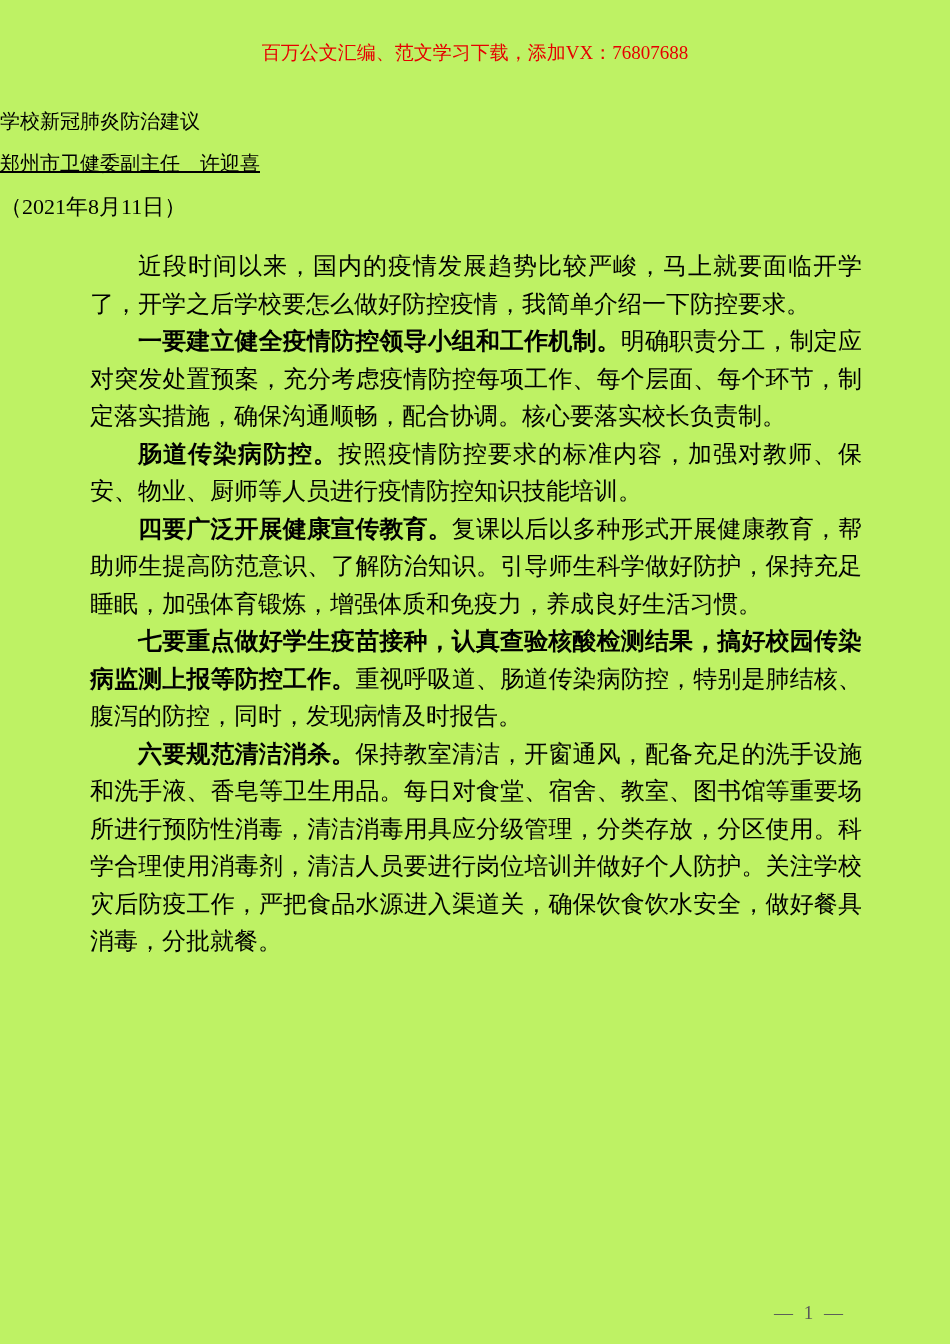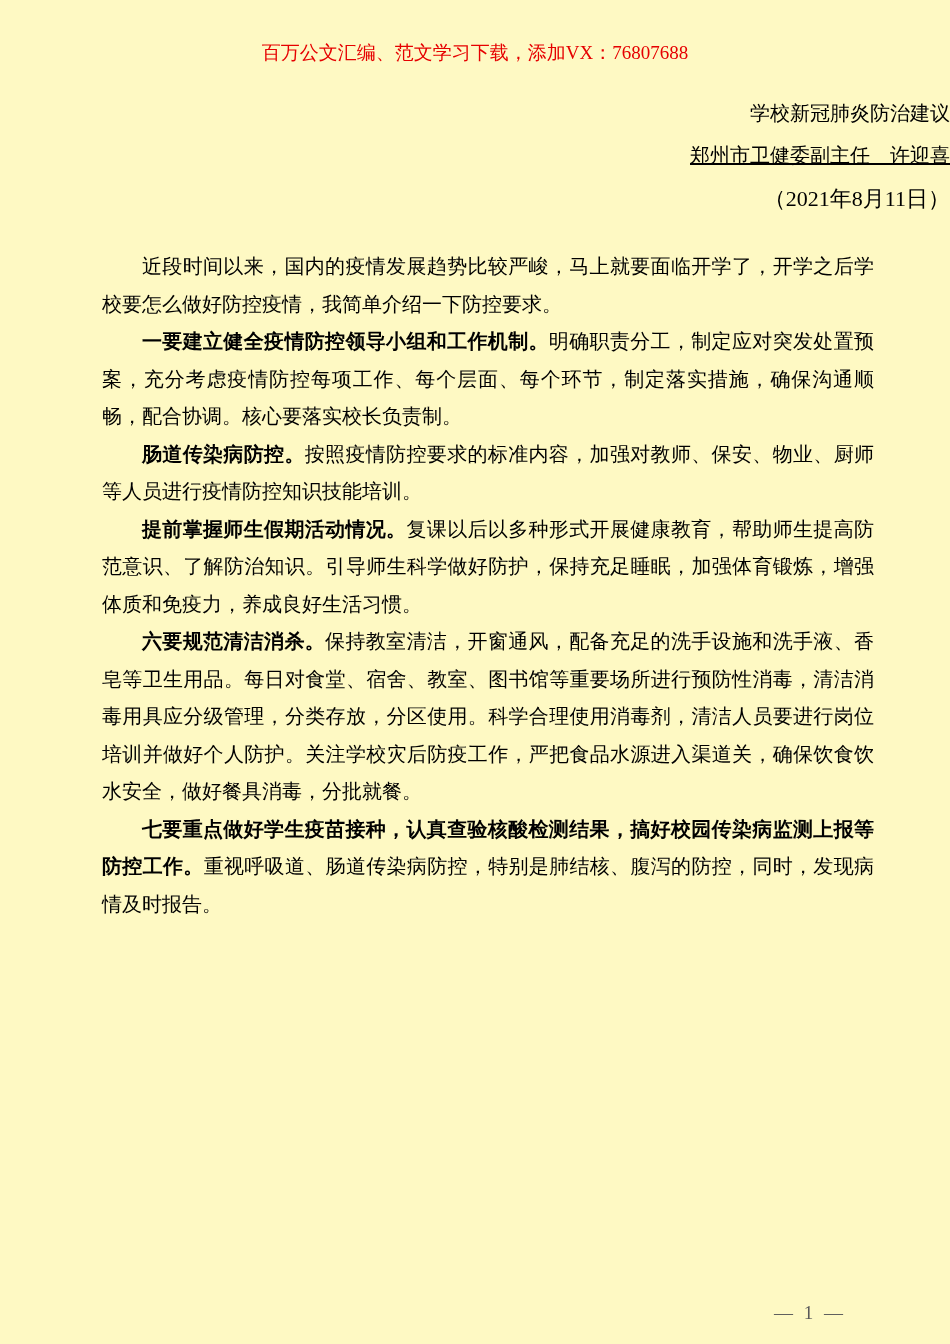--- a/index.html
+++ b/index.html
@@ -5,65 +5,63 @@
   * { box-sizing: border-box; }
   html, body {
     margin: 0;
     padding: 0;
     background: #ffffff;
   }
   .page {
     position: relative;
     width: 950px;
     height: 1344px;
-    background: #fef9c3;
+    background: #bef264;
     color: #000000;
     font-family: "Liberation Serif", "DejaVu Serif", serif;
     overflow: hidden;
   }
   .promo {
     position: absolute;
     top: 40px;
     left: 0;
     right: 0;
     text-align: center;
     font-size: 19px;
     color: #e60000;
   }
   .title-block {
     position: absolute;
-    top: 92px;
+    top: 100px;
     left: 0;
     right: 0;
-    text-align: right;
+    text-align: left;
   }
   .doc-title {
     font-size: 20px;
     line-height: 42px;
   }
   .doc-author {
     font-size: 20px;
     line-height: 42px;
     text-decoration: underline;
   }
   .doc-date {
     font-size: 22px;
     line-height: 46px;
-    padding-left: 48px;
   }
   .body-text {
     position: absolute;
     top: 248px;
     left: 90px;
     width: 772px;
-    font-size: 20px;
+    font-size: 24px;
     line-height: 37.5px;
     text-align: justify;
     color: #000000;
-    margin-left: 12px;
   }
   .para {
     margin: 0;
     padding: 0;
     text-indent: 2em;
   }
   .para b {
     font-weight: bold;
   }
   .page-number {
@@ -86,20 +84,20 @@
   <div class="title-block">
     <div class="doc-title">学校新冠肺炎防治建议</div>
     <div class="doc-author">郑州市卫健委副主任　许迎喜</div>
     <div class="doc-date">（2021年8月11日）</div>
   </div>
 
   <div class="body-text">
     <p class="para"><b></b><span>近段时间以来，国内的疫情发展趋势比较严峻，马上就要面临开学了，开学之后学校要怎么做好防控疫情，我简单介绍一下防控要求。</span></p>
     <p class="para"><b>一要建立健全疫情防控领导小组和工作机制。</b><span>明确职责分工，制定应对突发处置预案，充分考虑疫情防控每项工作、每个层面、每个环节，制定落实措施，确保沟通顺畅，配合协调。核心要落实校长负责制。</span></p>
     <p class="para"><b>肠道传染病防控。</b><span>按照疫情防控要求的标准内容，加强对教师、保安、物业、厨师等人员进行疫情防控知识技能培训。</span></p>
-    <p class="para"><b>提前掌握师生假期活动情况。</b><span>复课以后以多种形式开展健康教育，帮助师生提高防范意识、了解防治知识。引导师生科学做好防护，保持充足睡眠，加强体育锻炼，增强体质和免疫力，养成良好生活习惯。</span></p>
+    <p class="para"><b>四要广泛开展健康宣传教育。</b><span>复课以后以多种形式开展健康教育，帮助师生提高防范意识、了解防治知识。引导师生科学做好防护，保持充足睡眠，加强体育锻炼，增强体质和免疫力，养成良好生活习惯。</span></p>
+    <p class="para"><b>七要重点做好学生疫苗接种，认真查验核酸检测结果，搞好校园传染病监测上报等防控工作。</b><span>重视呼吸道、肠道传染病防控，特别是肺结核、腹泻的防控，同时，发现病情及时报告。</span></p>
     <p class="para"><b>六要规范清洁消杀。</b><span>保持教室清洁，开窗通风，配备充足的洗手设施和洗手液、香皂等卫生用品。每日对食堂、宿舍、教室、图书馆等重要场所进行预防性消毒，清洁消毒用具应分级管理，分类存放，分区使用。科学合理使用消毒剂，清洁人员要进行岗位培训并做好个人防护。关注学校灾后防疫工作，严把食品水源进入渠道关，确保饮食饮水安全，做好餐具消毒，分批就餐。</span></p>
-    <p class="para"><b>七要重点做好学生疫苗接种，认真查验核酸检测结果，搞好校园传染病监测上报等防控工作。</b><span>重视呼吸道、肠道传染病防控，特别是肺结核、腹泻的防控，同时，发现病情及时报告。</span></p>
   </div>
 
   <div class="page-number">—  1  —</div>
 
 </div>
 
 </body></html>

